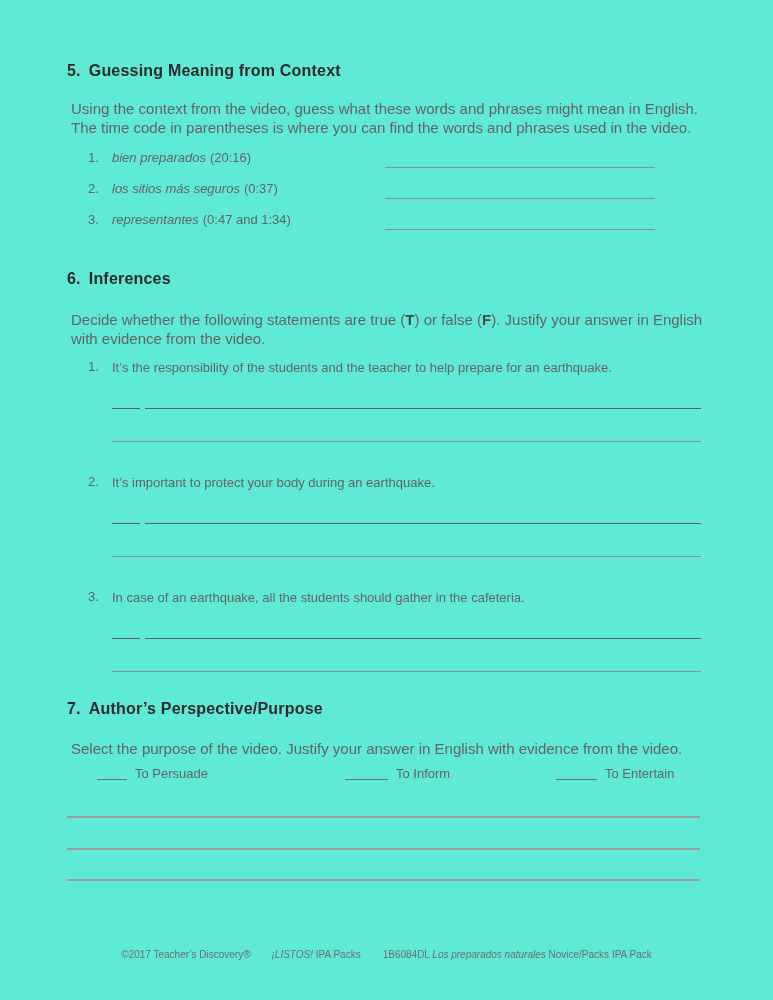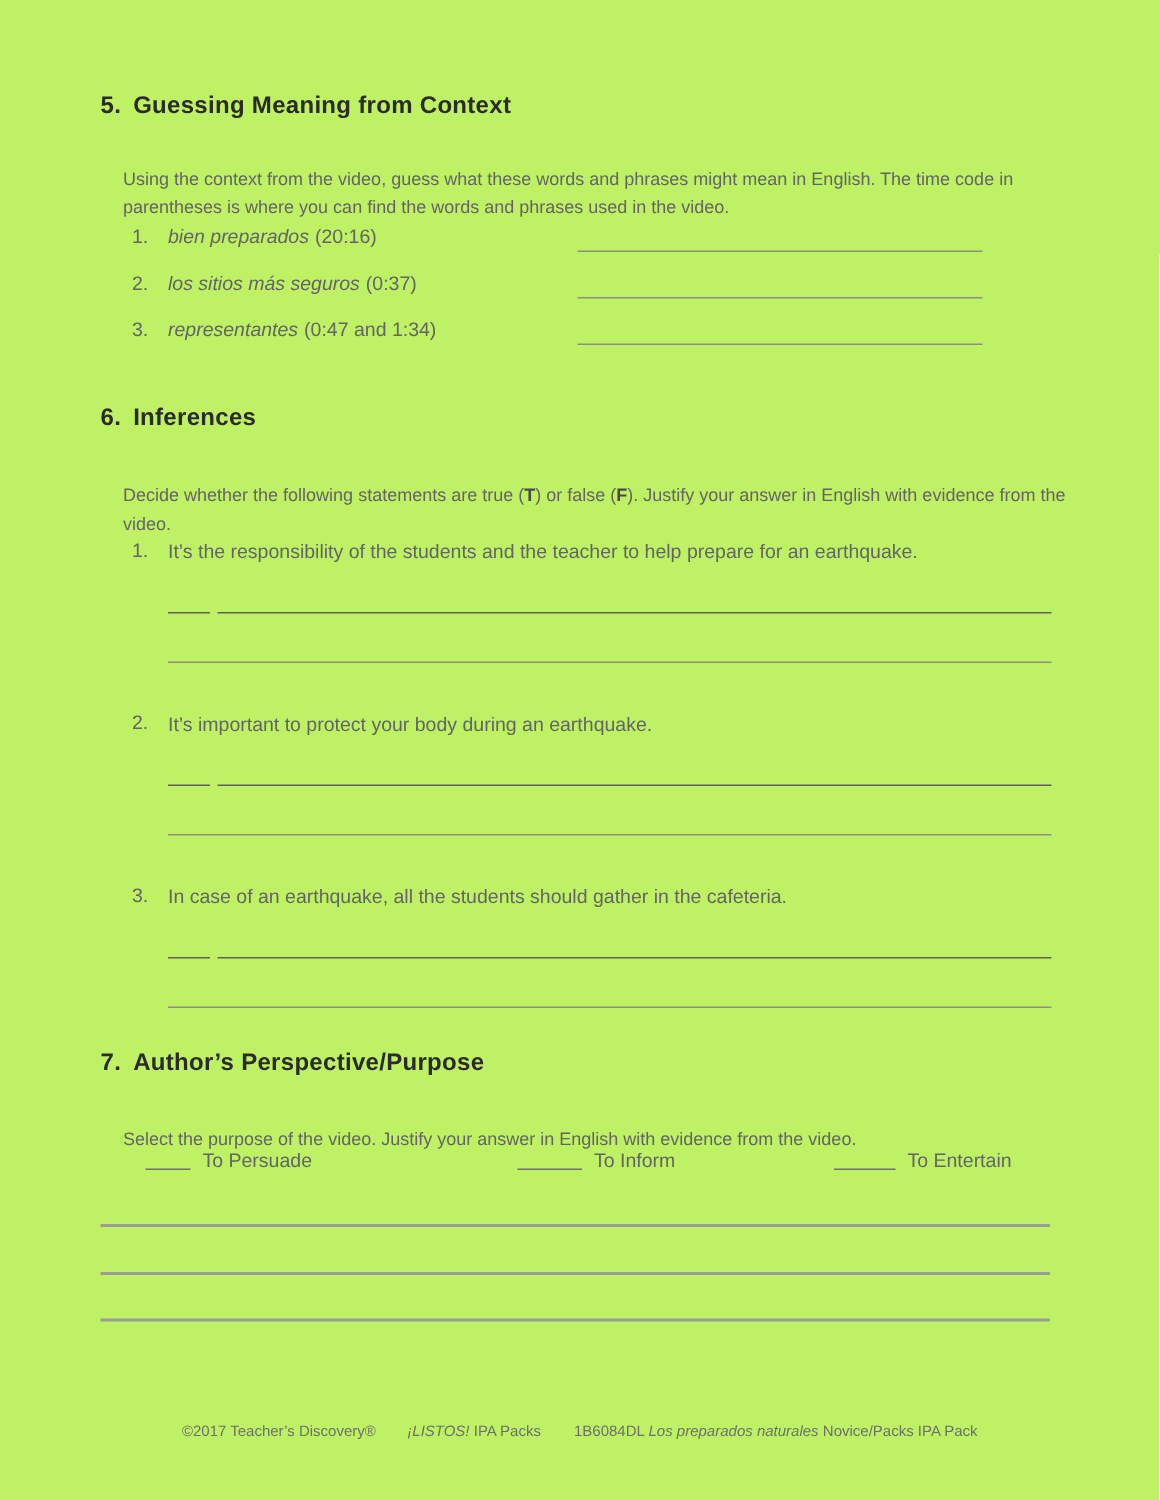--- a/index.html
+++ b/index.html
@@ -1,27 +1,27 @@
 <!DOCTYPE html>
 <html><head>
 <meta charset="utf-8">
 <style>
   html, body { margin:0; padding:0; background:#ffffff; }
   .page {
-    position:relative; width:773px; height:1000px; background:#bef264;
+    position:relative; width:773px; height:1000px; background:#5eead4;
     font-family:"Liberation Sans", sans-serif; color:#636467; overflow:hidden;
   }
   .heading {
     position:absolute; left:67px; margin:0;
     font-size:16px; font-weight:bold; color:#2b2b2b; letter-spacing:0.2px;
   }
   .hnum { display:inline-block; margin-right:8px; }
   .instr {
-    position:absolute; left:67px; width:636px; margin:15px;
-    font-size:12px; line-height:19px; color:#636467;
+    position:absolute; left:67px; width:636px; margin:4px;
+    font-size:15px; line-height:19px; color:#636467;
   }
   .bold-inline { font-weight:bold; color:#4a4a4c; }
 
   
   .vrow { position:absolute; left:67px; width:636px; height:31px; font-size:13px; }
   .inum { position:absolute; left:21px; top:0; }
   .vtext { position:absolute; left:45px; top:0; }
   .vtext .time { margin-left:4px; font-style:normal; }
   .vline { position:absolute; left:318px; top:0; width:270px; height:17px;
            border-bottom:1px solid #8e8e8e; }

